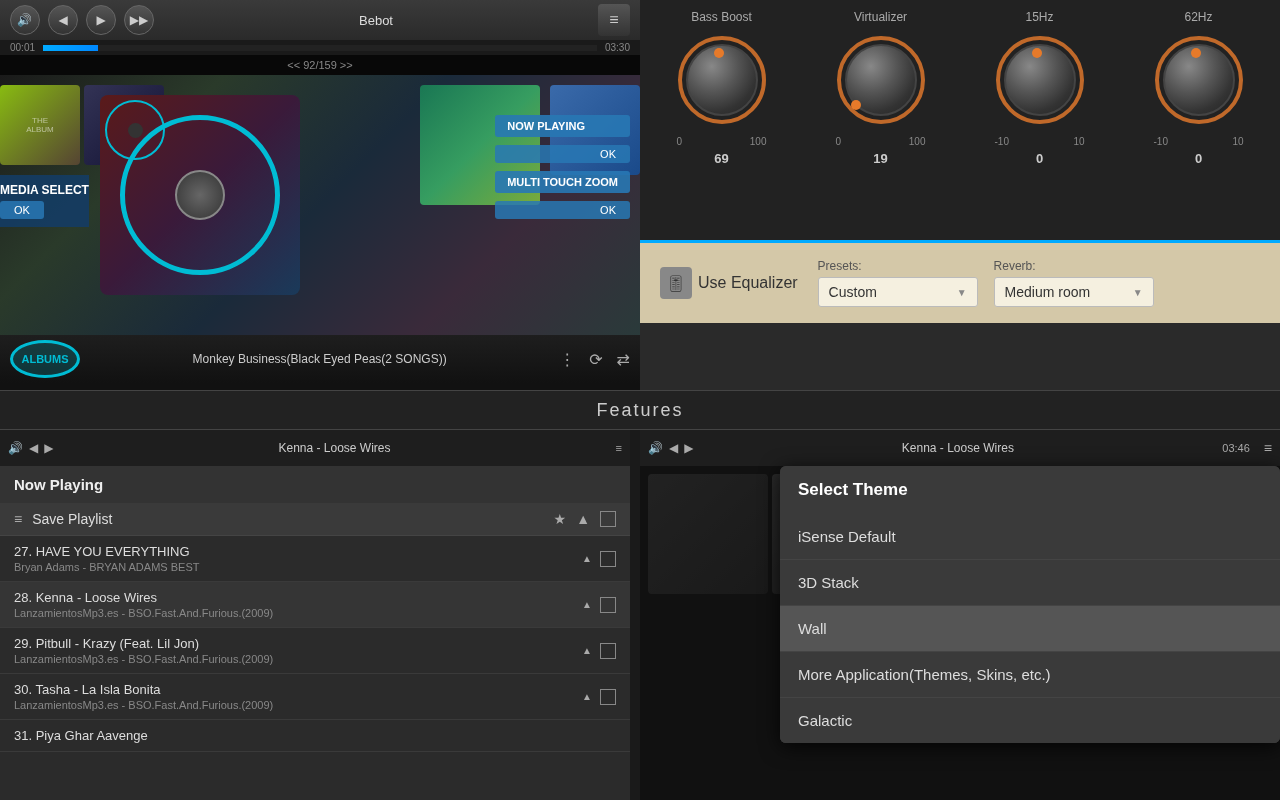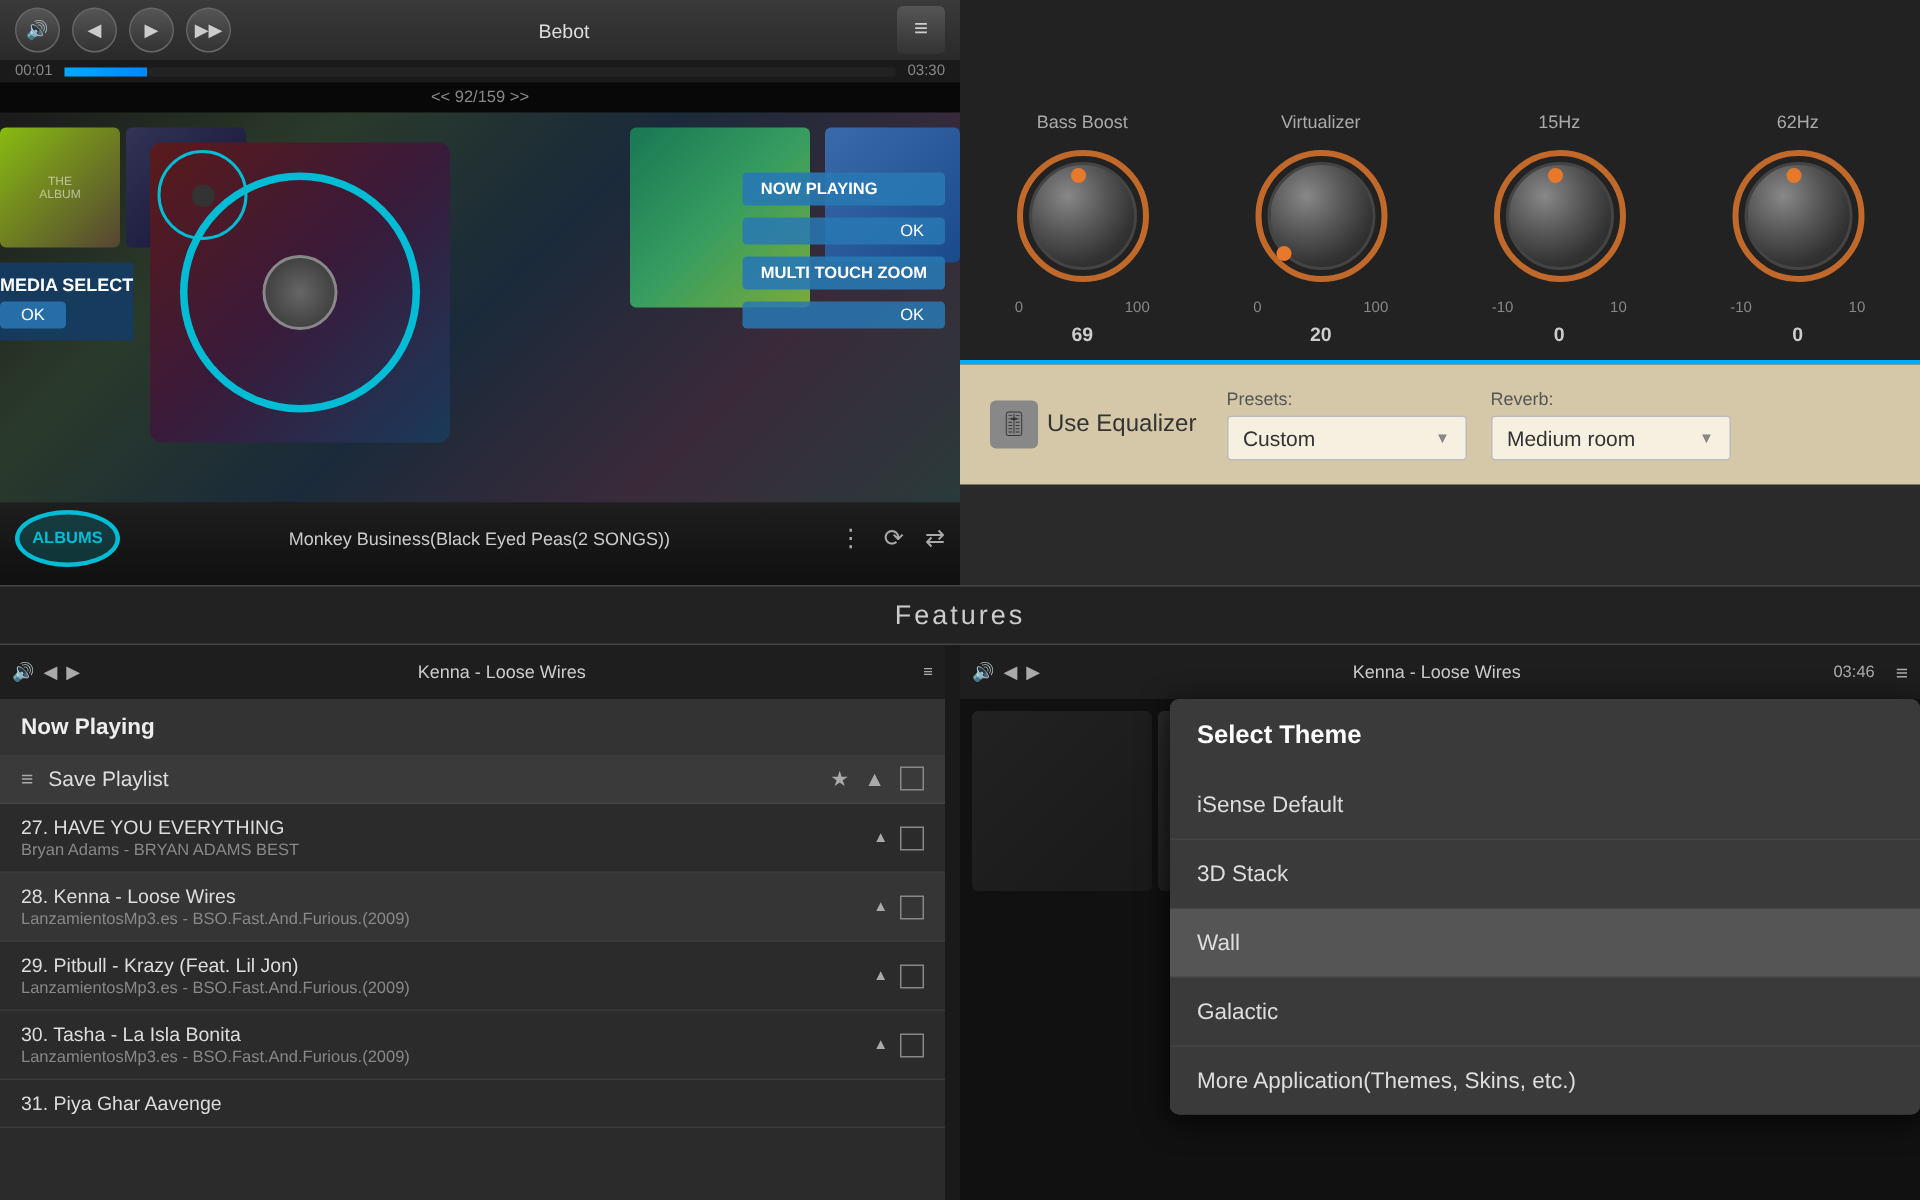--- a/index.html
+++ b/index.html
@@ -86,21 +86,21 @@
       color: #00bcd4; font-size: 11px; font-weight: bold; cursor: pointer;
     }
     .track-title {
       color: #ccc; font-size: 12px; flex: 1; text-align: center;
     }
     .bottom-icons { display: flex; gap: 14px; color: #aaa; font-size: 16px; }
     .eq-knobs-area {
       display: flex; gap: 12px;
       padding: 10px 8px;
       justify-content: space-around;
-      height: 240px; background: #222; align-items: flex-end;
+      height: 240px; background: #222;
     }
     .eq-knob-col {
       display: flex; flex-direction: column; align-items: center; gap: 4px;
       flex: 1;
     }
     .knob-label { color: #aaa; font-size: 12px; text-align: center; }
     .knob-range {
       display: flex; justify-content: space-between; width: 90px;
       color: #888; font-size: 10px;
     }
@@ -292,21 +292,21 @@
       <span class="knob-label">Virtualizer</span>
       <div style="position:relative;width:88px;height:88px;margin:8px 0;">
         <div style="position:absolute;top:0;left:0;width:88px;height:88px;border-radius:50%;border:4px solid #c0692a;"></div>
         <div style="position:absolute;top:8px;left:8px;width:72px;height:72px;border-radius:50%;background:radial-gradient(circle at 35% 30%,#888 0%,#555 40%,#333 70%,#222 100%);border:2px solid #444;"></div>
         <div style="position:absolute;bottom:14px;left:14px;width:10px;height:10px;border-radius:50%;background:#e67a2a;"></div>
       </div>
       <div class="knob-range">
         <span>0</span>
         <span>100</span>
       </div>
-      <span class="knob-value">20</span>
+      <span class="knob-value">19</span>
     </div>
 
     <div class="eq-knob-col">
       <span class="knob-label">15Hz</span>
       <div style="position:relative;width:88px;height:88px;margin:8px 0;">
         <div style="position:absolute;top:0;left:0;width:88px;height:88px;border-radius:50%;border:4px solid #c0692a;"></div>
         <div style="position:absolute;top:8px;left:8px;width:72px;height:72px;border-radius:50%;background:radial-gradient(circle at 35% 30%,#888 0%,#555 40%,#333 70%,#222 100%);border:2px solid #444;"></div>
         <div style="position:absolute;top:12px;left:36px;width:10px;height:10px;border-radius:50%;background:#e67a2a;"></div>
       </div>
       <div class="knob-range">
@@ -484,17 +484,17 @@
   </div>
 
   <div style="position:absolute;top:36px;left:140px;width:500px;background:#3a3a3a;border-radius:6px;box-shadow:0 4px 20px rgba(0,0,0,0.8);">
     <div style="padding:14px 18px;background:#3a3a3a;border-radius:6px 6px 0 0;">
       <span style="color:white;font-size:17px;font-weight:bold;">Select Theme</span>
     </div>
     <div style="background:#3a3a3a;border-radius:0 0 6px 6px;overflow:hidden;">
       <div class="theme-item">iSense Default</div>
       <div class="theme-item">3D Stack</div>
       <div class="theme-item highlighted">Wall</div>
+      <div class="theme-item">More Application(Themes, Skins, etc.)</div>
       <div class="theme-item">Galactic</div>
-      <div class="theme-item">More Application(Themes, Skins, etc.)</div>
     </div>
   </div>
 </div>
 
 </body></html>

